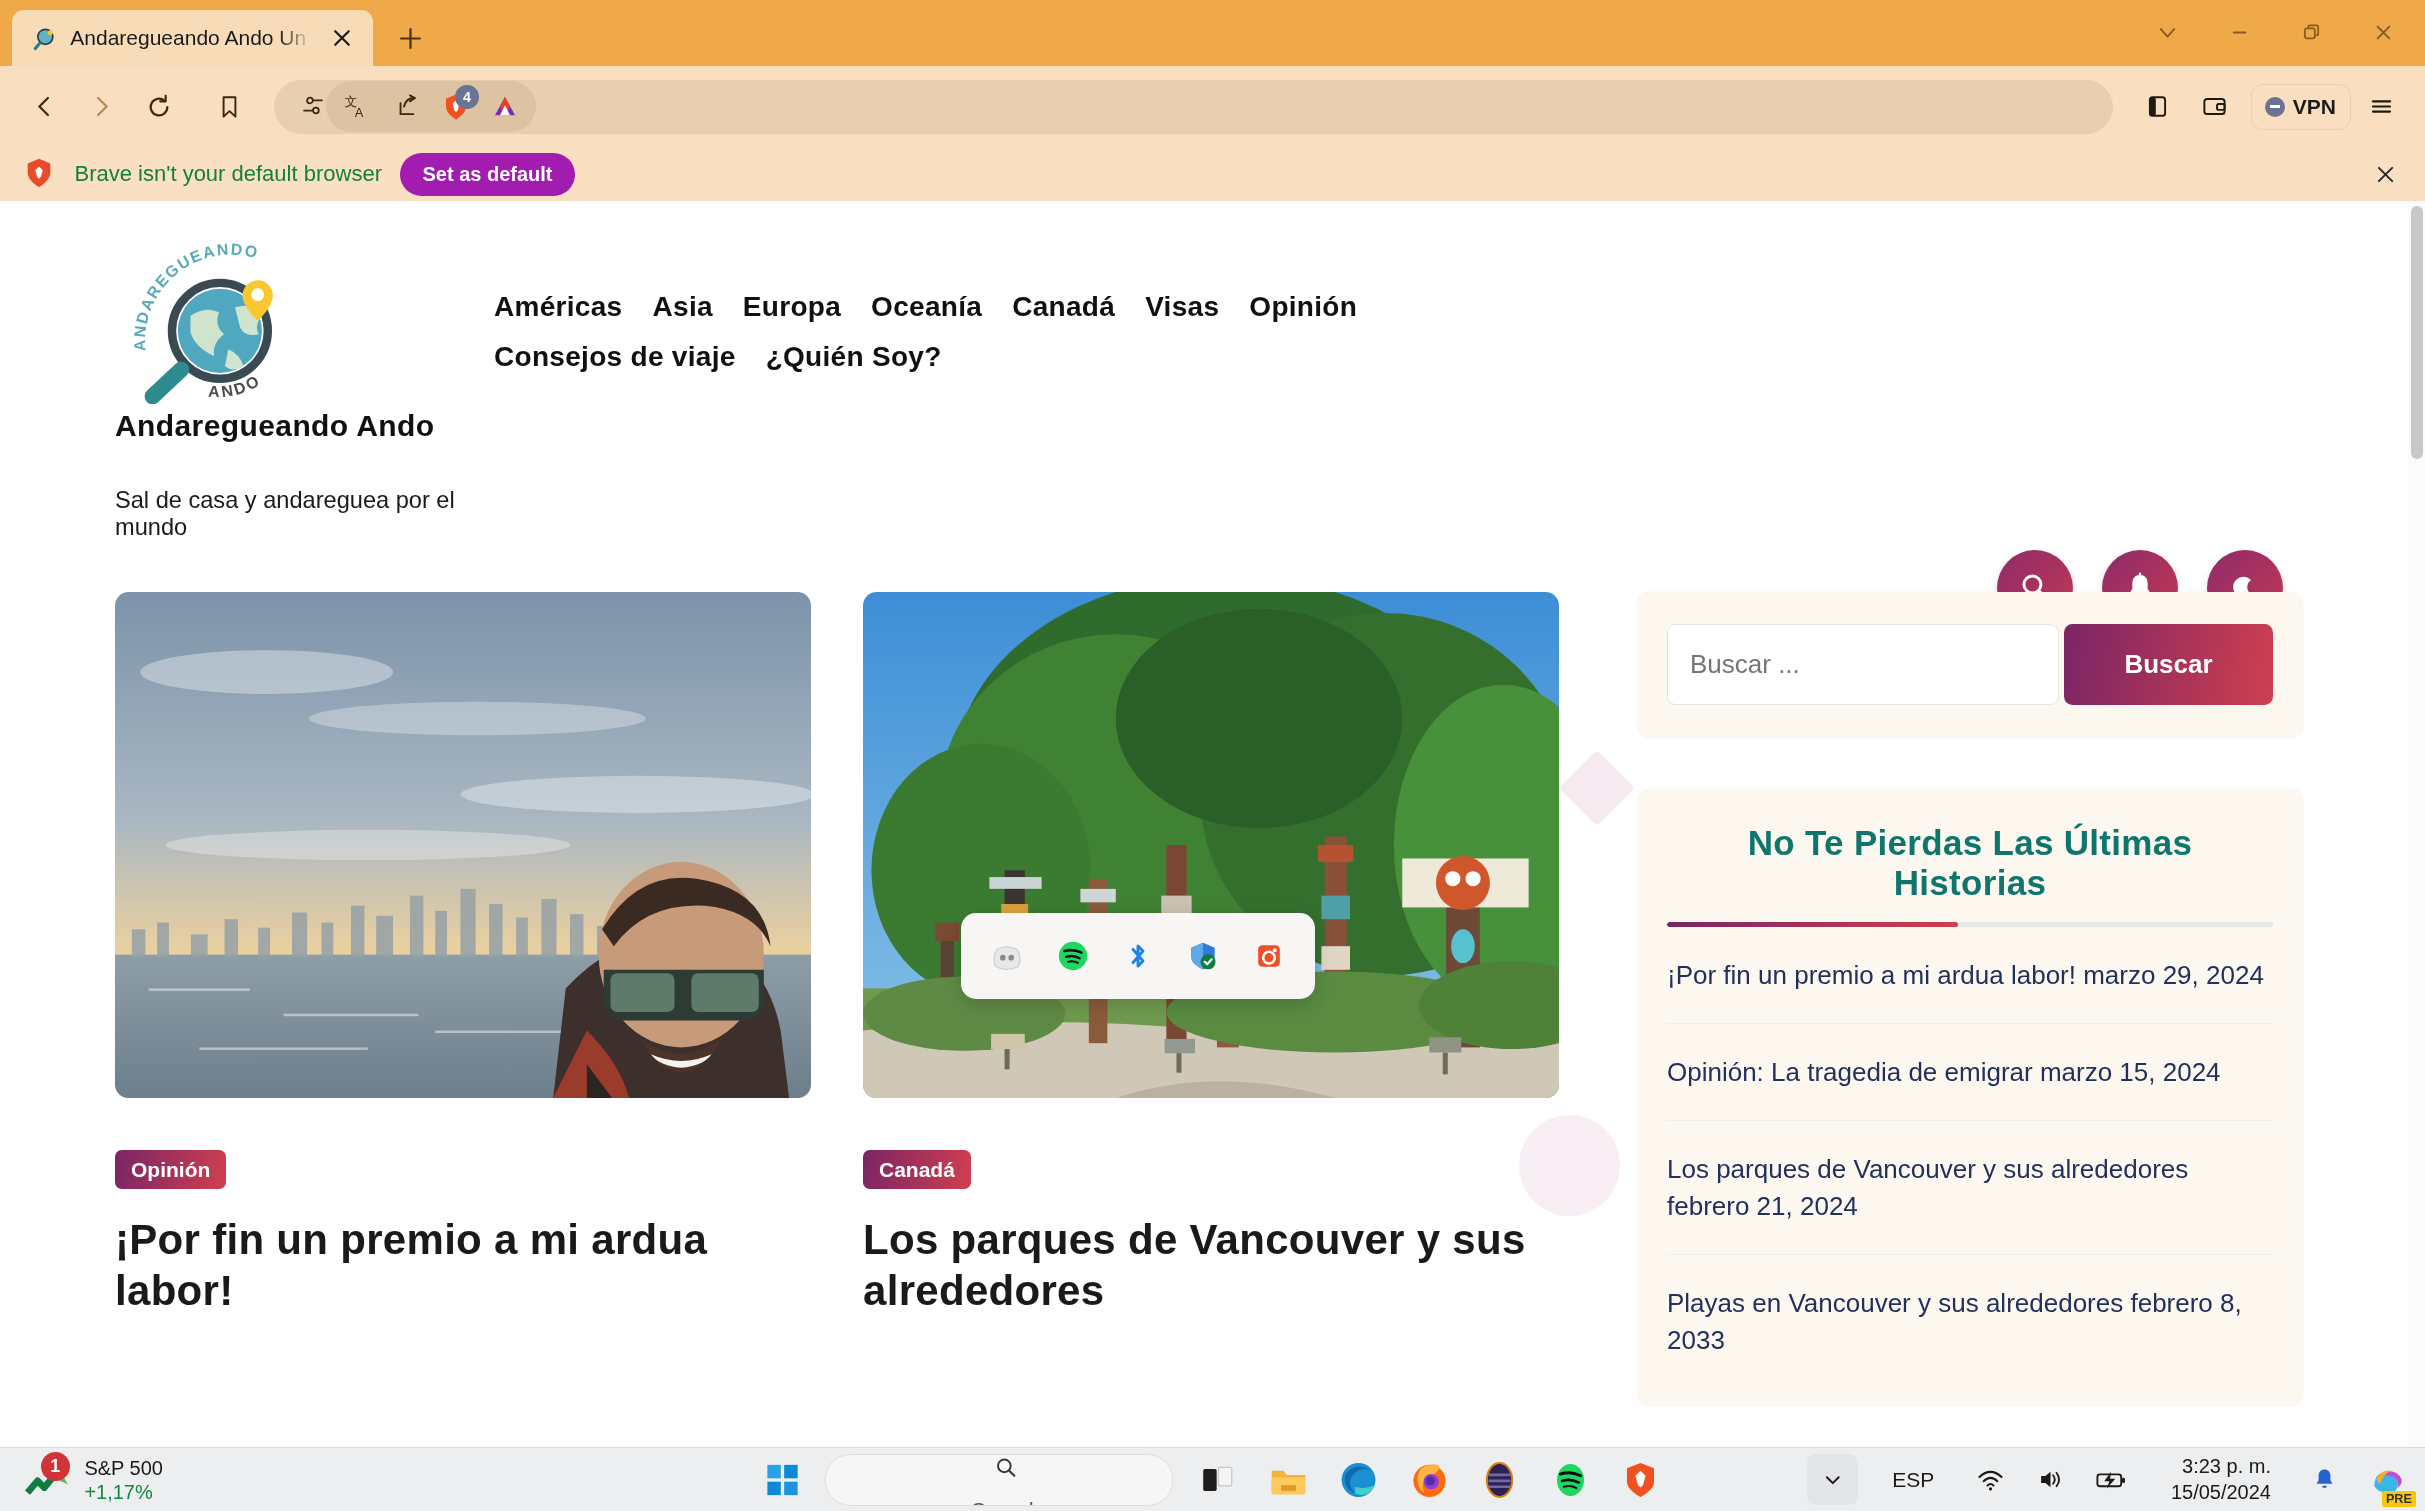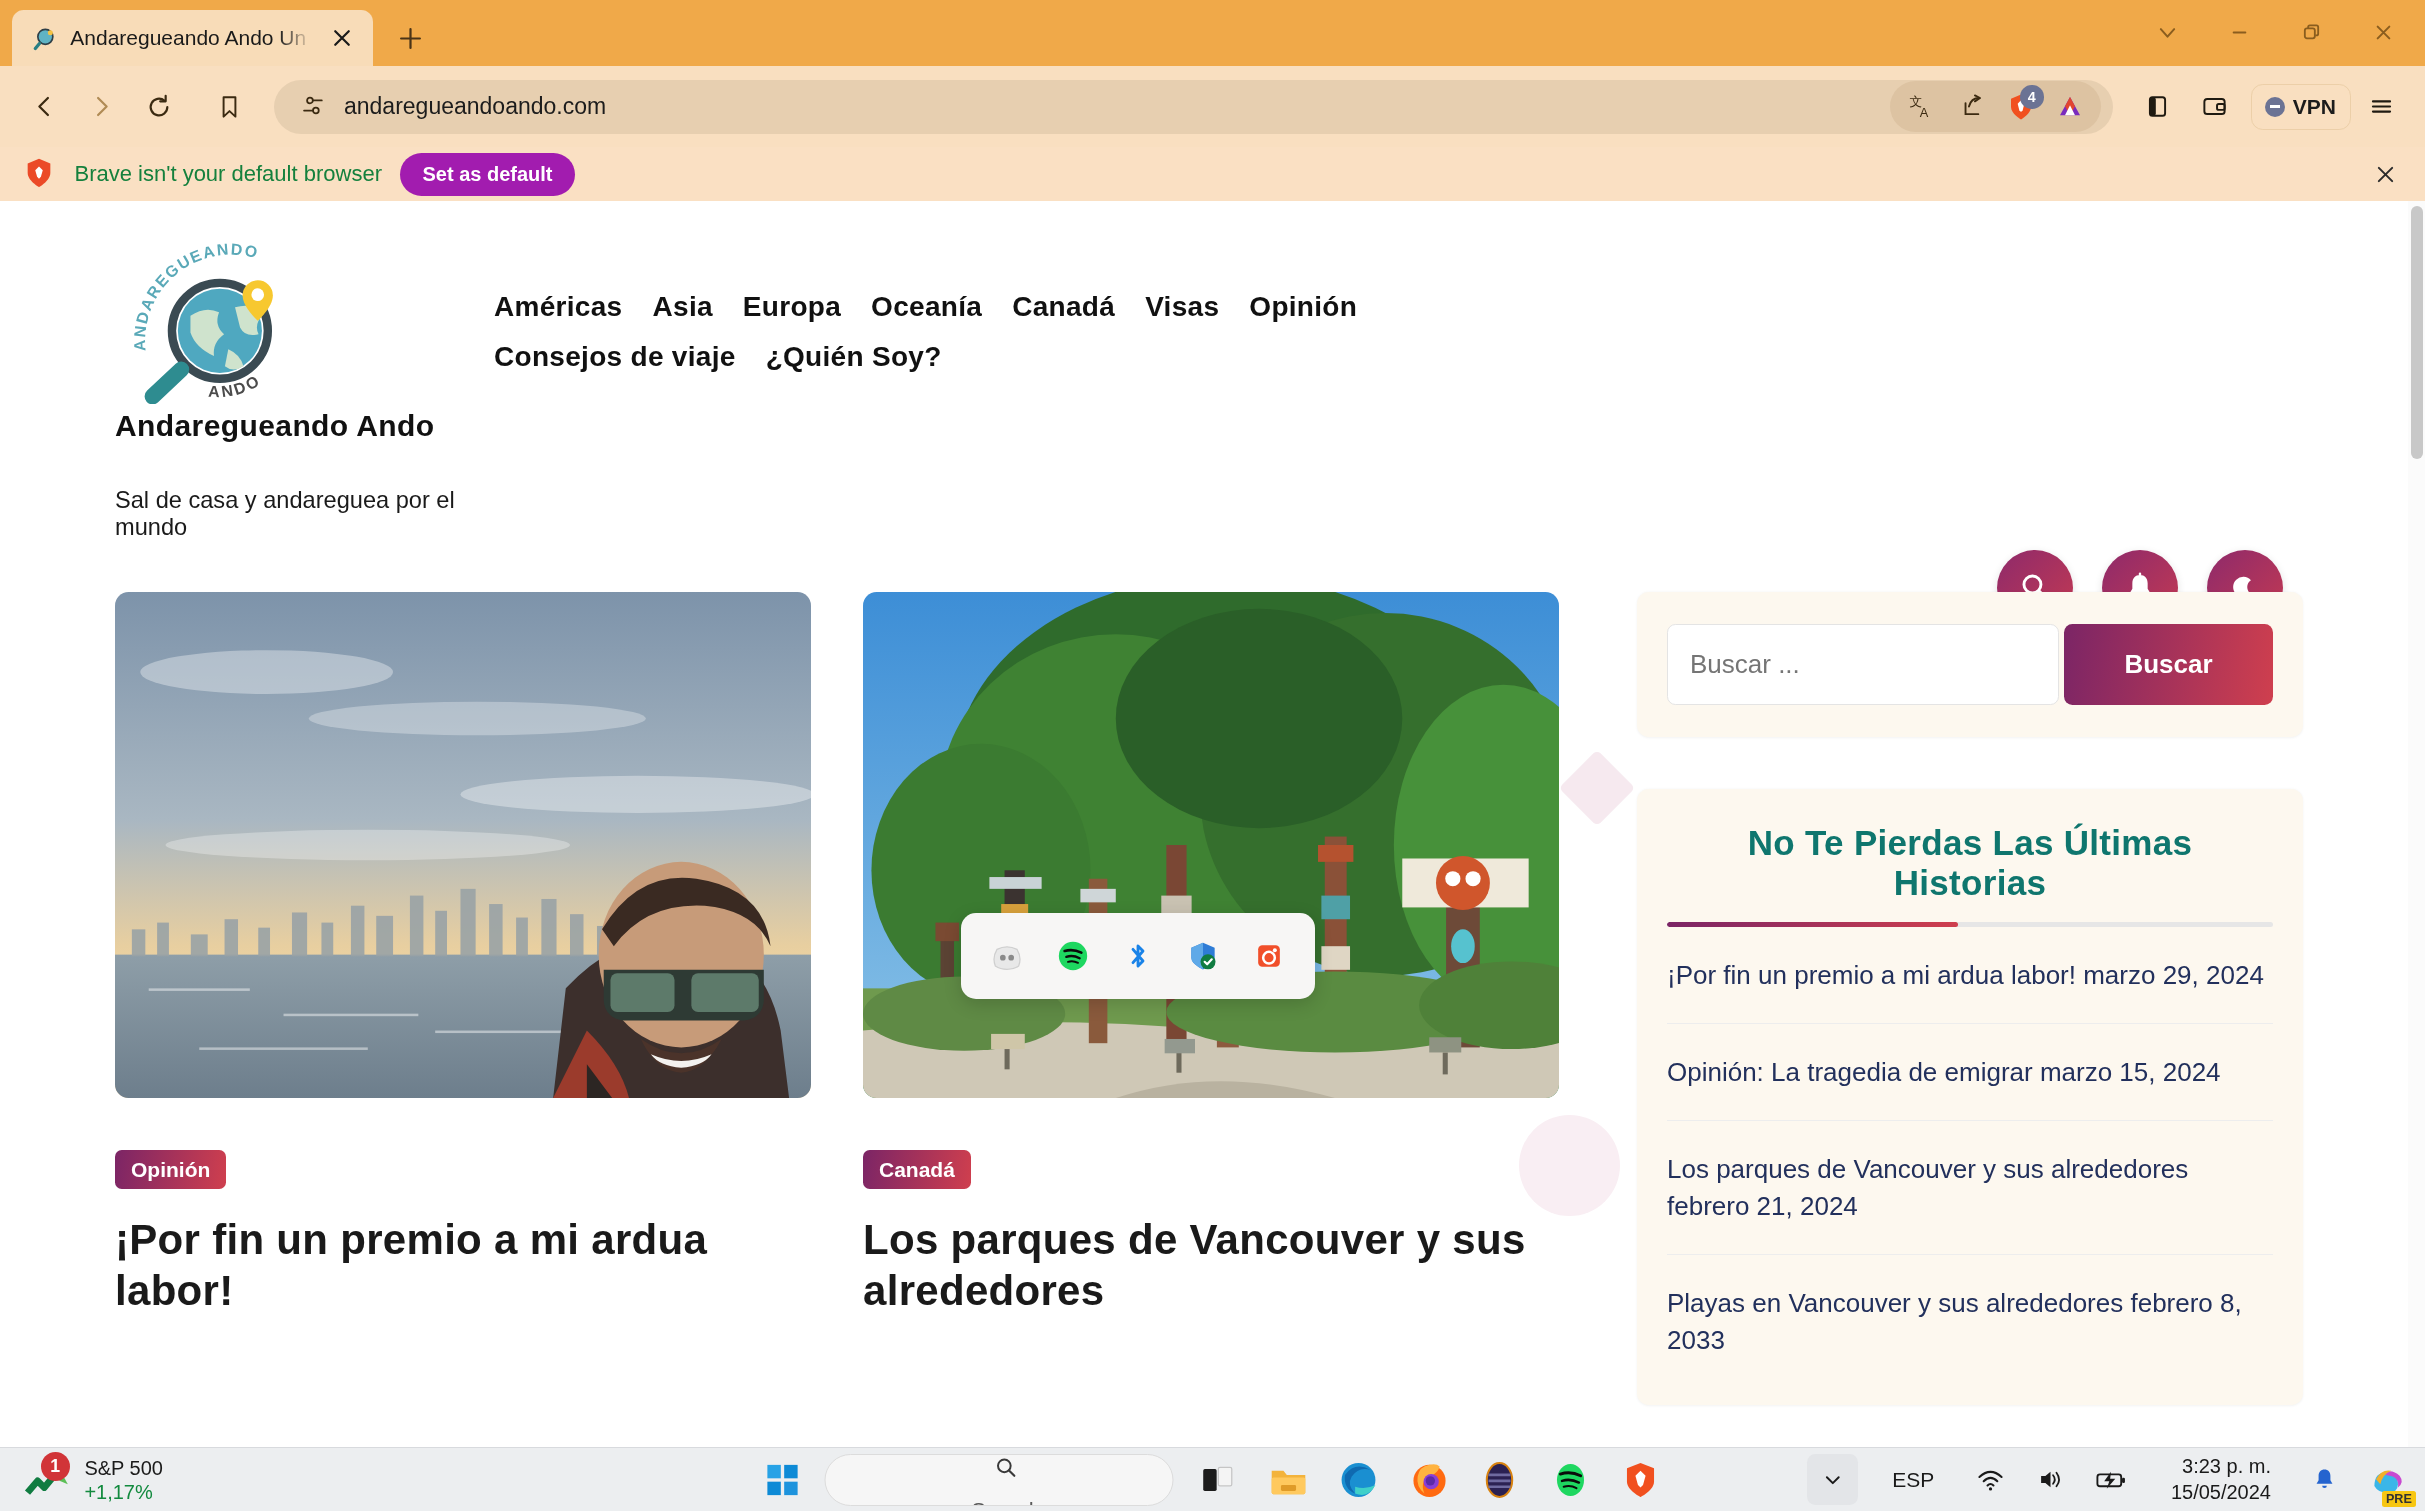--- a/index.html
+++ b/index.html
@@ -378,21 +378,20 @@
 
     <div class="urlbar">
       <span>
         <svg width="27" height="27" viewBox="0 0 32 32">
           <circle cx="13" cy="10" r="3.4" stroke="#3b2a11" stroke-width="2.1" fill="none"></circle>
           <path d="M17 10 H27" stroke="#3b2a11" stroke-width="2.1" stroke-linecap="round"></path>
           <circle cx="20" cy="22" r="3.4" stroke="#3b2a11" stroke-width="2.1" fill="none"></circle>
           <path d="M16.4 22 H6" stroke="#3b2a11" stroke-width="2.1" stroke-linecap="round"></path>
         </svg>
       </span>
-      <span class="url-text">andaregueandoando.com</span>
       <span class="url-right">
         <span class="url-right-inner">
           <span class="url-ic">
             <svg width="29" height="29" viewBox="0 0 34 34">
               <text x="3" y="16" font-size="15" font-family="Liberation Sans, sans-serif" fill="#3b2a11">文</text>
               <text x="15" y="29" font-size="15" font-family="Liberation Sans, sans-serif" fill="#3b2a11">A</text>
             </svg>
           </span>
           <span class="url-ic">
             <svg width="29" height="29" viewBox="0 0 34 34">

